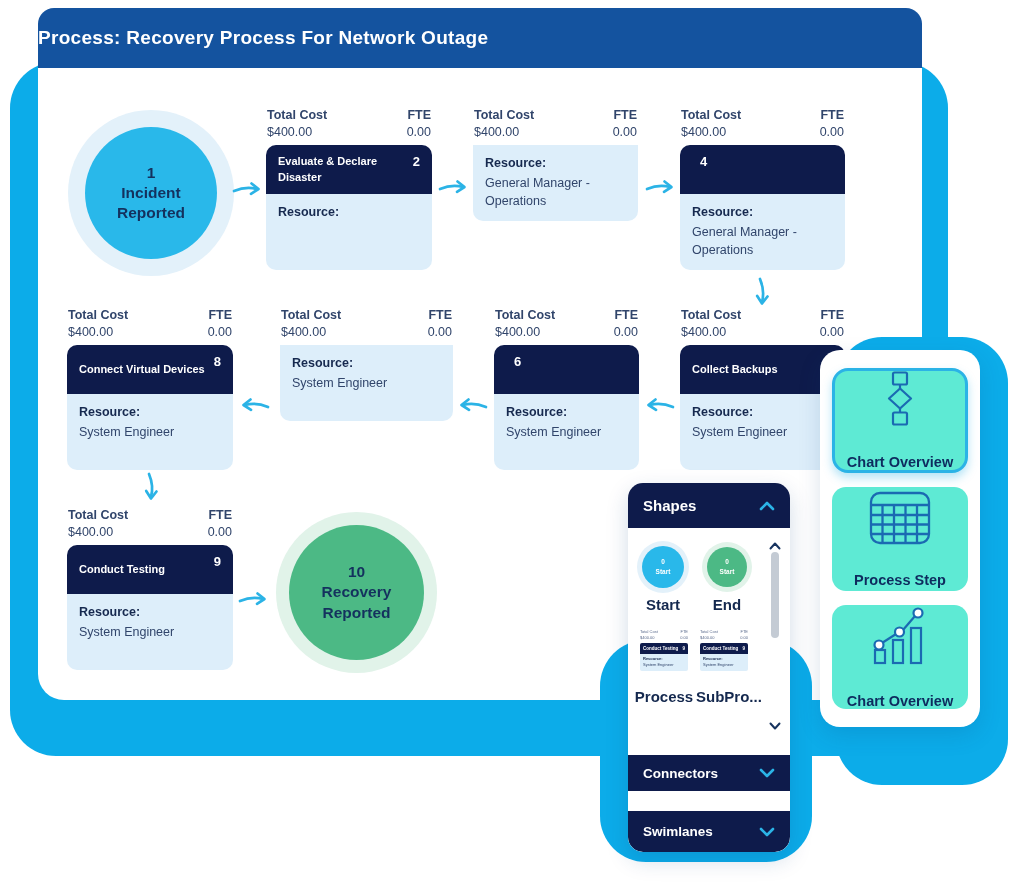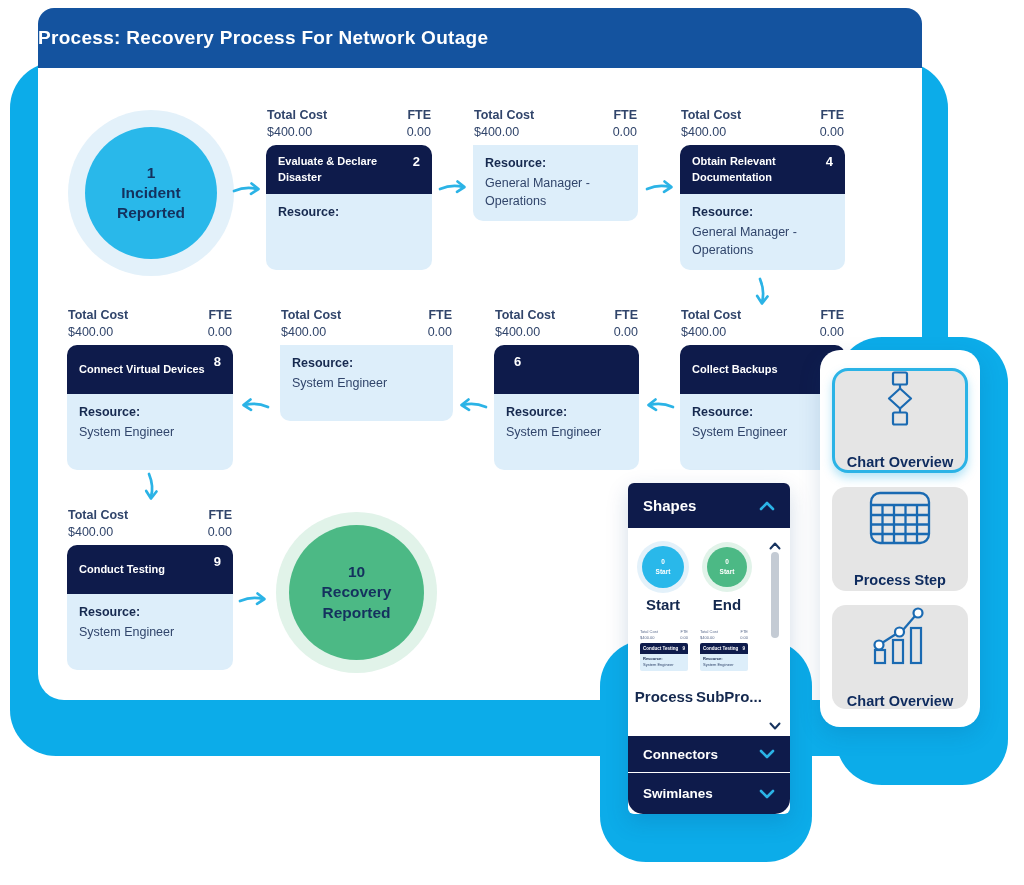--- a/index.html
+++ b/index.html
@@ -41,28 +41,28 @@
     font-weight:bold; color:#14315e; font-size:15.5px; line-height:1.3; }
 
   .arrow { position:absolute; width:30px; height:18px; z-index:4; }
   .arrow.left { transform:scaleX(-1); }
   .arrow.down { transform:rotate(90deg); }
 
   
   .shapes-glow { position:absolute; left:600px; top:640px; width:212px; height:222px;
     background:#0cace9; border-radius:46px; z-index:6; }
   .shapes-panel { position:absolute; left:628px; top:483px; width:162px; z-index:8;
-    background:#ffffff; border-radius:6px; overflow:hidden;
+    background:#ffffff; border-radius:15px; overflow:hidden;
     box-shadow:0 8px 22px rgba(10,60,120,.18); }
   .sp-header { background:#0e1b4b; height:45px; display:flex; align-items:center;
     justify-content:space-between; padding:0 15px; }
   .sp-header .h { color:#fff; font-size:15px; font-weight:bold; }
   .sp-content { position:relative; background:#ffffff; height:207px; }
   .sp-bar { background:#0e1b4b; height:36px; display:flex; align-items:center;
-    justify-content:space-between; padding:0 15px; margin-top:1px; }
+    justify-content:space-between; padding:0 15px; margin-top:20px; }
   .sp-bar.last { height:41px; border-radius:0 0 15px 15px; }
   .sp-bar .h { color:#fff; font-size:13.5px; font-weight:bold; }
 
   .mini-halo { position:absolute; border-radius:50%; }
   .mini-circle { position:absolute; border-radius:50%; display:flex; flex-direction:column;
     align-items:center; justify-content:center; color:#fff; font-weight:bold;
     font-size:6.5px; line-height:1.5; text-align:center; }
   .shape-label { position:absolute; text-align:center; font-size:15px; font-weight:bold; color:#14284e; }
 
   .mini-card { position:absolute; width:48px; }
@@ -82,21 +82,21 @@
   .sp-scroll-btn { position:absolute; left:1px; width:12px; height:10px; }
   .sp-scroll-btn.up { top:4px; } .sp-scroll-btn.dn { bottom:4px; }
 
   
   .side-glow { position:absolute; left:836px; top:337px; width:172px; height:448px;
     background:#0cace9; border-radius:46px; z-index:6; }
   .side-card { position:absolute; left:820px; top:350px; width:160px; height:377px;
     background:#ffffff; border-radius:20px; z-index:8; padding:18px 12px;
     display:flex; flex-direction:column; gap:14px;
     box-shadow:0 8px 22px rgba(10,60,120,.15); }
-  .tile { background:#e5e5e5; border-radius:14px; height:105px; display:flex;
+  .tile { background:#5eead4; border-radius:14px; height:105px; display:flex;
     flex-direction:column; align-items:center; justify-content:center; gap:23px; }
   .tile.selected { border:3px solid #2bb3e6; border-radius:16px;
     box-shadow:0 5px 10px rgba(43,179,230,.35); }
   .tile .tl { font-size:14.5px; font-weight:bold; color:#0e2b5e; }
 </style>
 </head>
 <body>
 
 <div class="stage">
 
@@ -157,21 +157,20 @@
       <div class="cost-col">
           <span class="lbl">Total Cost</span>
           <span class="val">$400.00</span>
         </div>
       <div class="cost-col right">
           <span class="lbl">FTE</span>
           <span class="val">0.00</span>
         </div>
     </div>
     <div class="card-head">
-      <span class="card-title">Obtain Relevant Documentation</span>
       <span class="card-num">4</span>
     </div>
     <div class="card-body">
       <span class="res-lbl">Resource:</span>
       <span class="res-val">General Manager - Operations</span>
     </div>
   </div>
 
   <div class="node-card" style="left:680px;top:308px;width:165px;">
     <div class="cost-row">

